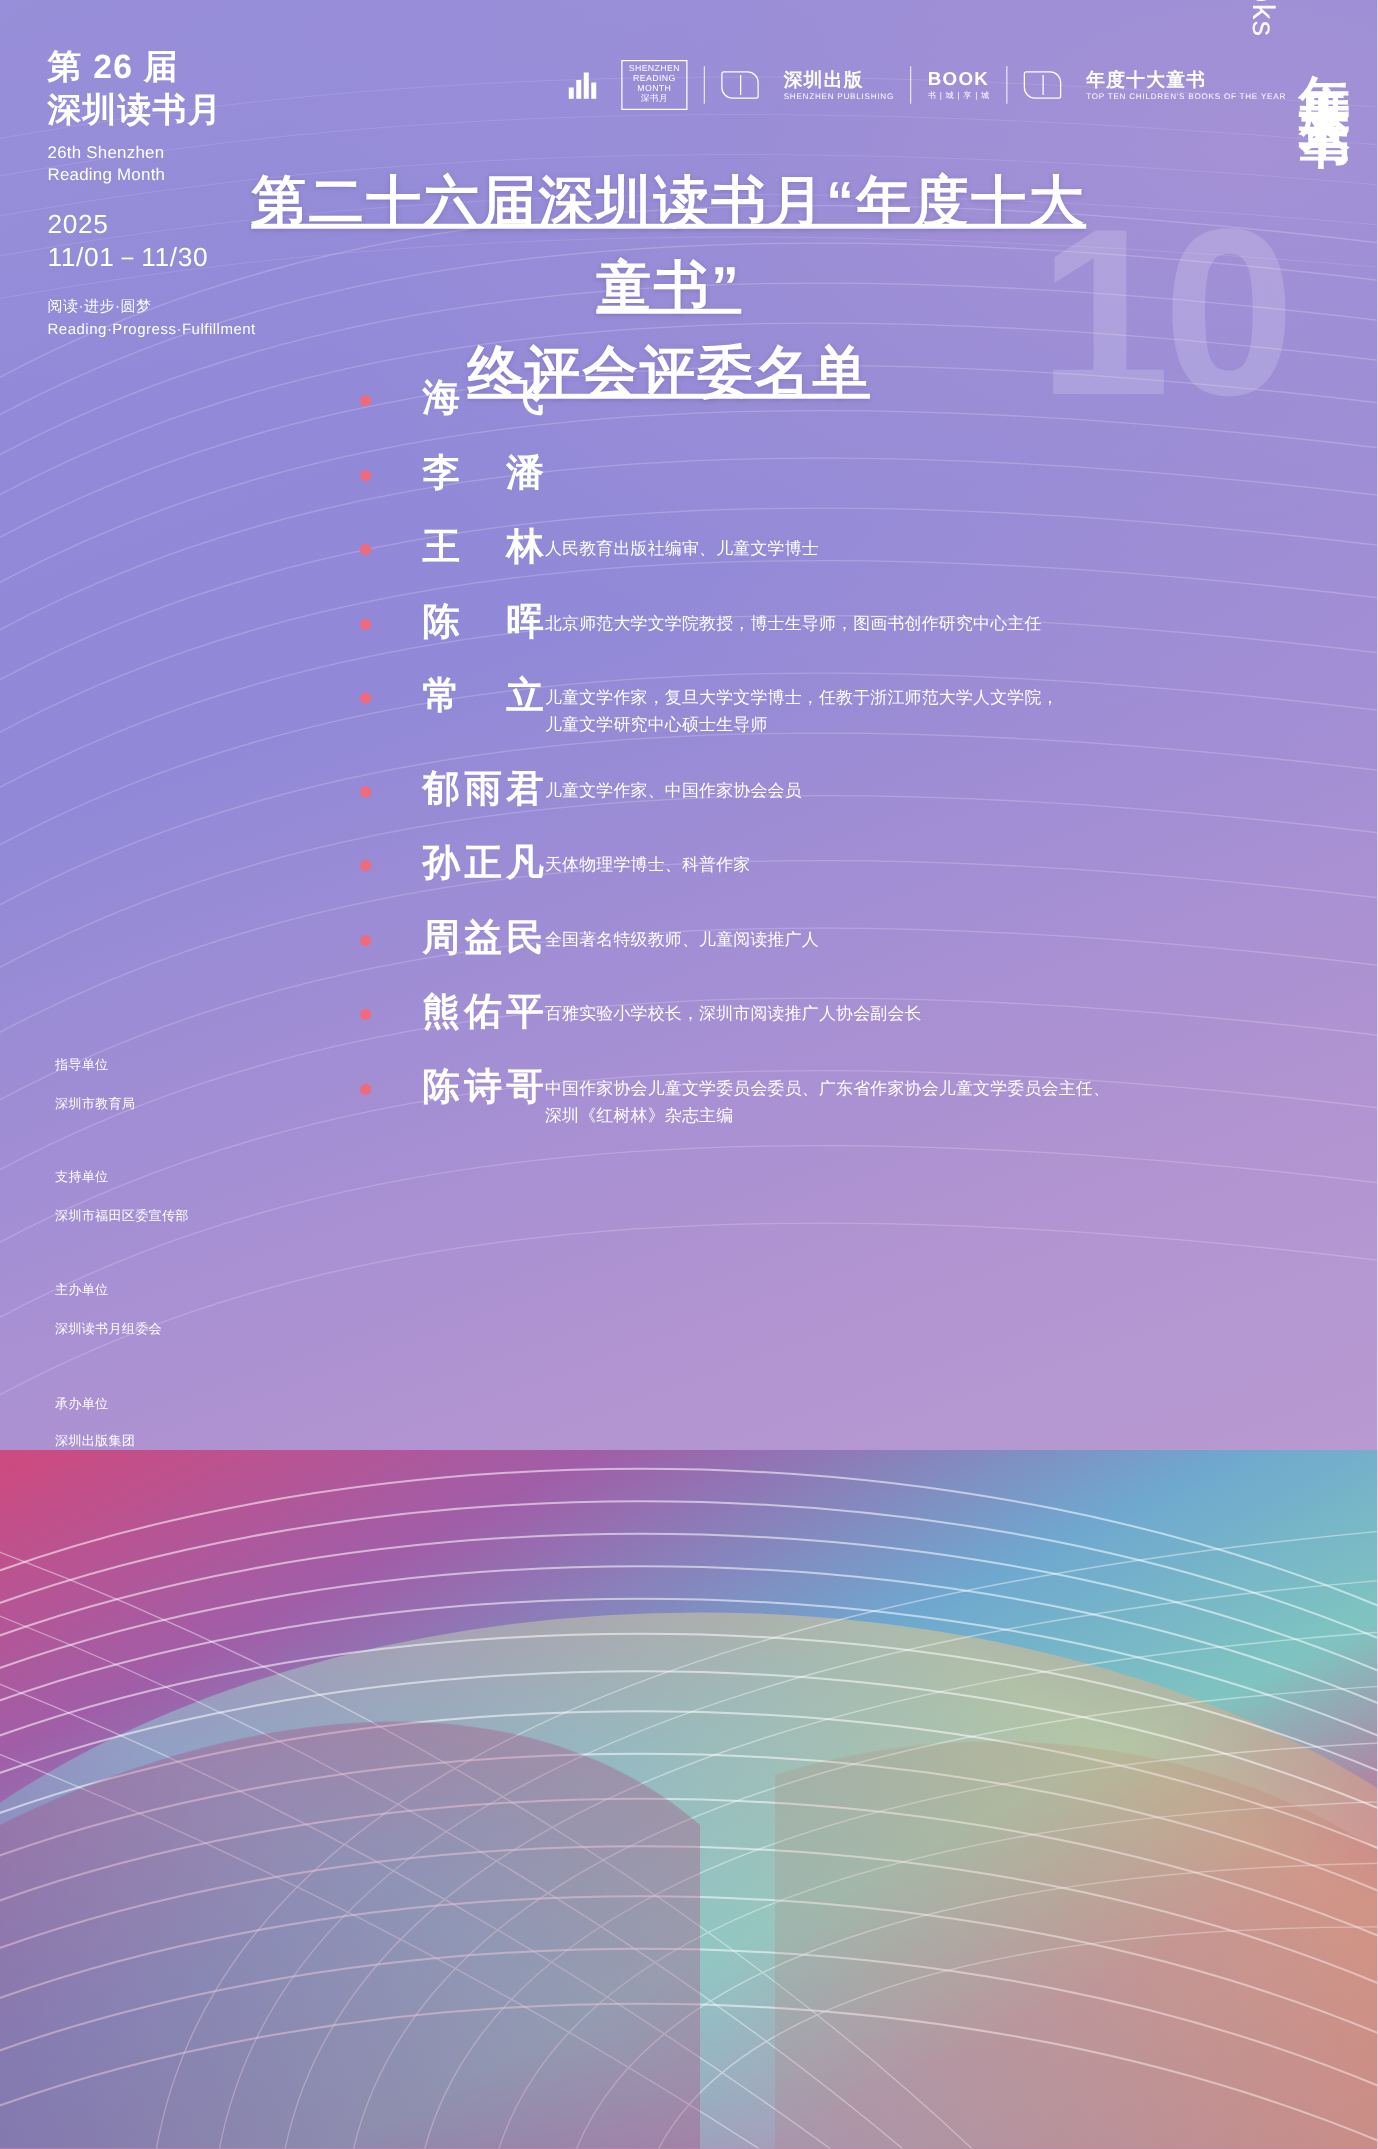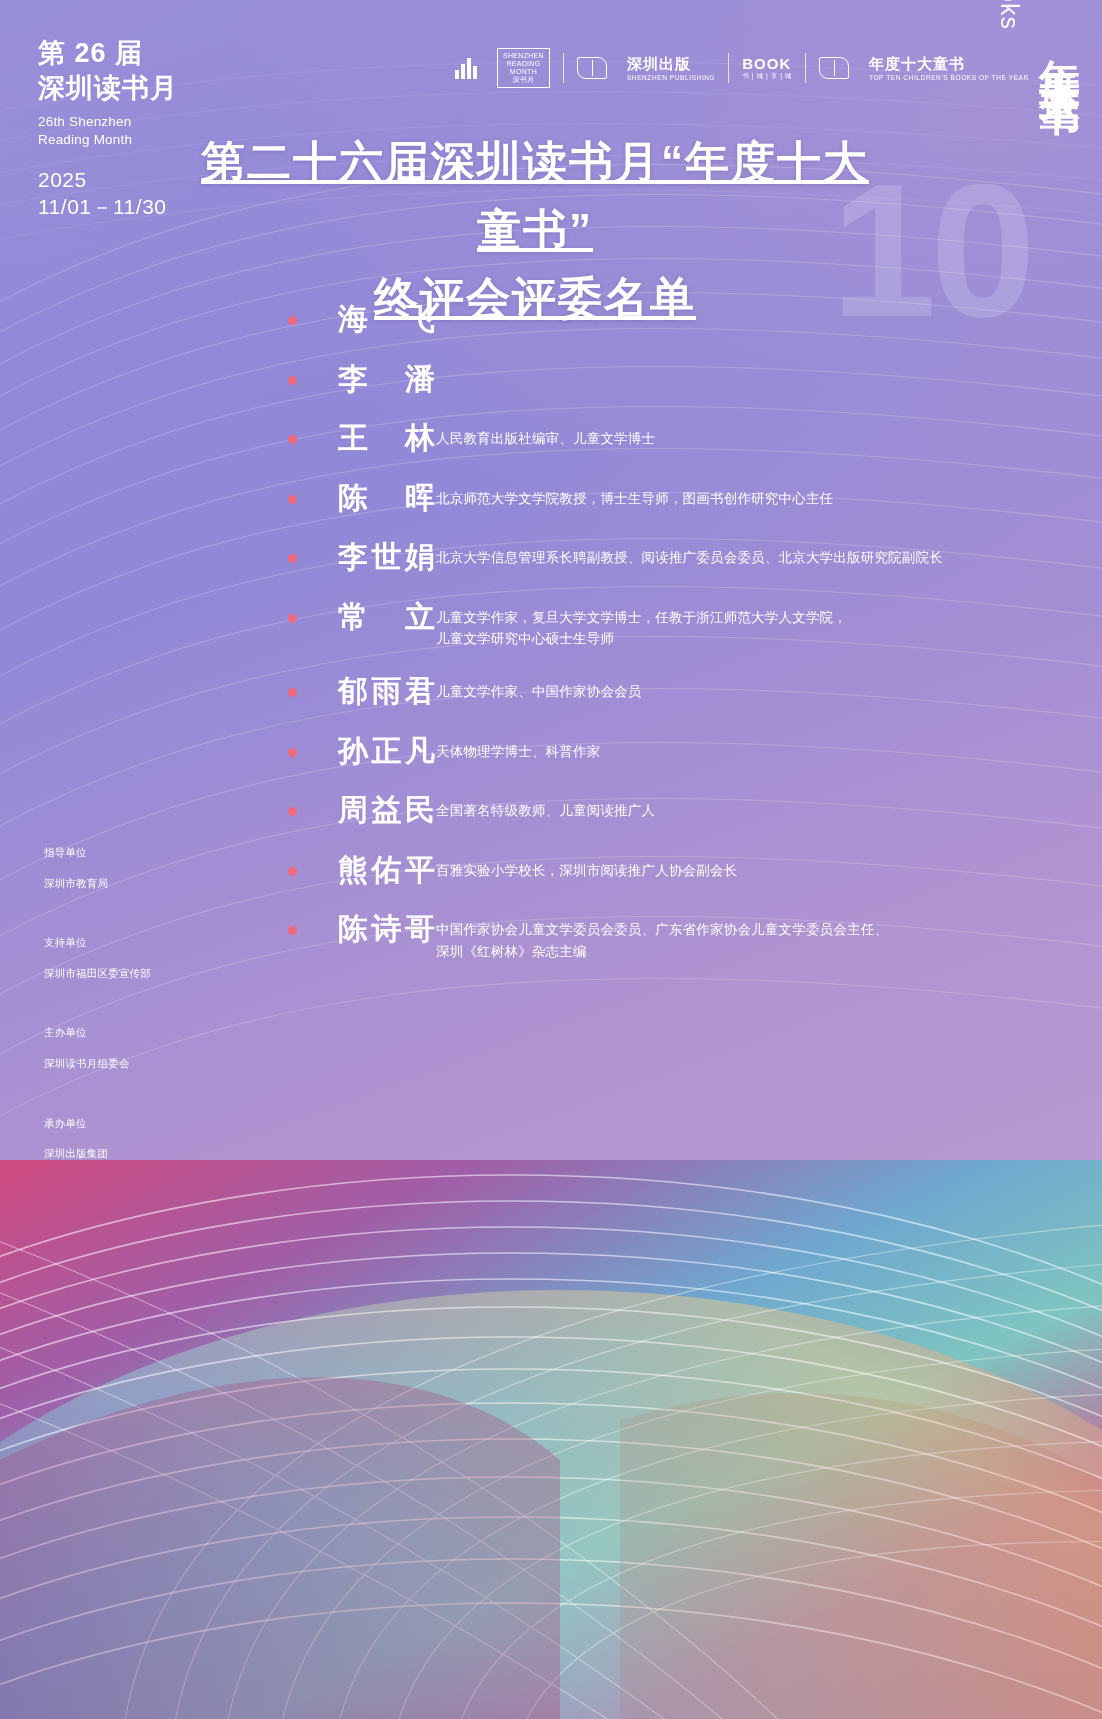--- a/index.html
+++ b/index.html
@@ -274,20 +274,22 @@
 
   <div class="ghost-ten">10</div>
 
   <div class="brand">
     <div class="brand-cn">第 26 届
 深圳读书月</div>
     <div class="brand-en">26th Shenzhen
 Reading Month</div>
     <div class="brand-date">2025
 11/01－11/30</div>
+    <div class="brand-slogan">阅读·进步·圆梦
+Reading·Progress·Fulfillment</div>
   </div>
 
   <div class="logos">
     <div class="logo-box">
       <div class="lg-bars">
         <i style="height:9px"></i>
           <i style="height:15px"></i>
           <i style="height:21px"></i>
           <i style="height:13px"></i>
       </div>
@@ -338,25 +340,20 @@
     </div>
     <div class="judge">
       <div class="dot"></div>
       <div class="jname">王林</div>
       <div class="jdesc">人民教育出版社编审、儿童文学博士</div>
     </div>
     <div class="judge">
       <div class="dot"></div>
       <div class="jname">陈晖</div>
       <div class="jdesc">北京师范大学文学院教授，博士生导师，图画书创作研究中心主任</div>
-    </div>
-    <div class="judge">
-      <div class="dot"></div>
-      <div class="jname">李世娟</div>
-      <div class="jdesc">北京大学信息管理系长聘副教授、阅读推广委员会委员、北京大学出版研究院副院长</div>
     </div>
     <div class="judge">
       <div class="dot"></div>
       <div class="jname">常立</div>
       <div class="jdesc">儿童文学作家，复旦大学文学博士，任教于浙江师范大学人文学院，
 儿童文学研究中心硕士生导师</div>
     </div>
     <div class="judge">
       <div class="dot"></div>
       <div class="jname">郁雨君</div>

